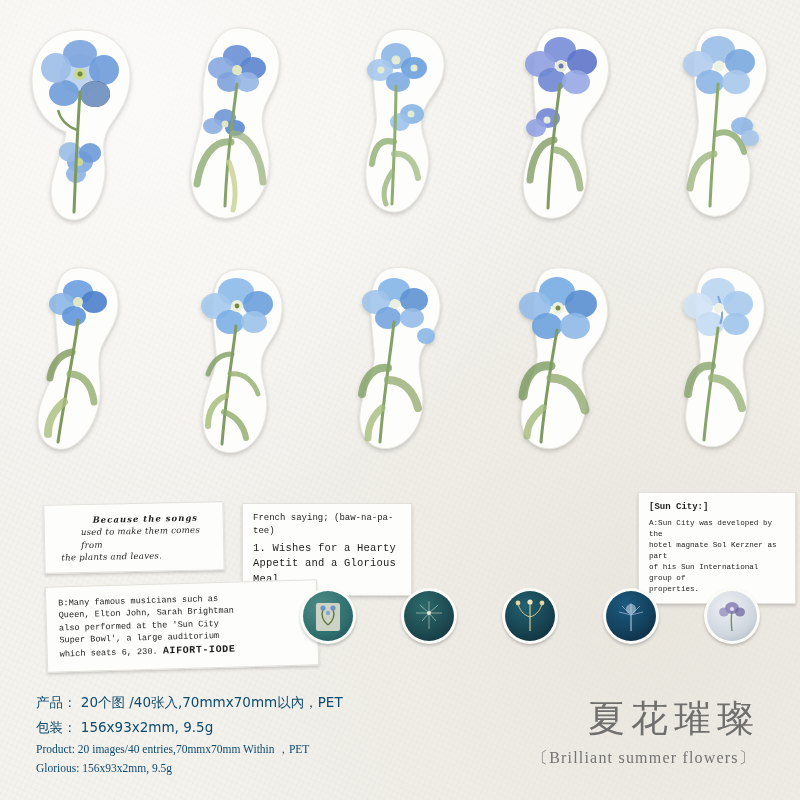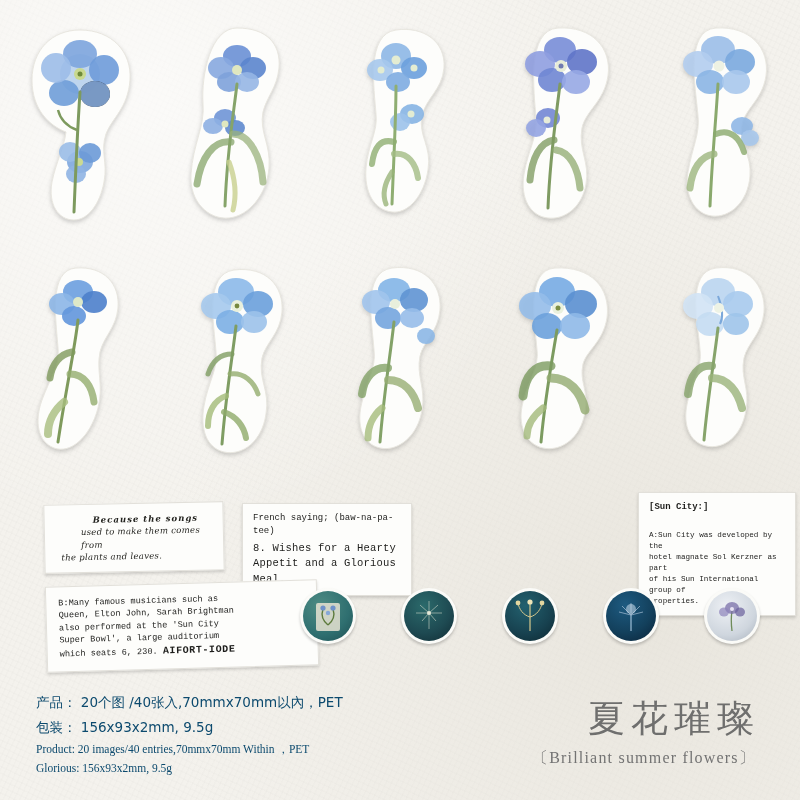--- a/index.html
+++ b/index.html
@@ -57,21 +57,21 @@
     font-style:italic;
     font-size:8.5px;
     letter-spacing:.3px;
     color:#23231f;
   }
   .script .line1{margin-left:38px;font-weight:bold;letter-spacing:1px;}
   .script .line2{margin-left:26px;}
   .script .line3{margin-left:6px;}
   .ts-2 .head{font-size:9px;margin-bottom:3px;}
   .ts-2 .big{font-size:10.5px;letter-spacing:.2px;}
-  .ts-4 .title{font-weight:bold;font-size:9px;margin-bottom:16px;}
+  .ts-4 .title{font-weight:bold;font-size:9px;margin-bottom:4px;}
   .ts-5 .brand{font-weight:bold;letter-spacing:.6px;font-size:10px;}
 
   
   .round-row{position:absolute;left:300px;top:588px;width:460px;height:62px;}
   .round{
     position:absolute;top:0;width:56px;height:56px;border-radius:50%;
     background:#fbfbf8;
     padding:3px;box-sizing:border-box;
     box-shadow:0 2px 3px rgba(0,0,0,.2);
   }
@@ -327,21 +327,21 @@
   <div class="text-sticker ts-1">
     <div class="script">
       <div class="line1">Because the songs</div>
       <div class="line2">used to make them comes from</div>
       <div class="line3">the plants and leaves.</div>
     </div>
   </div>
 
   <div class="text-sticker ts-2">
     <p class="head">French saying; (baw-na-pa-tee)</p>
-    <p class="big">8. Wishes for a Hearty</p>
+    <p class="big">1. Wishes for a Hearty</p>
     <p class="big">Appetit and a Glorious   Meal.</p>
   </div>
 
 
   <div class="text-sticker ts-4">
     <p class="title">[Sun City:]</p>
     <p>A:Sun City was developed by the</p>
     <p>hotel magnate Sol Kerzner as part</p>
     <p>of his Sun International group of</p>
     <p>properties.</p>

